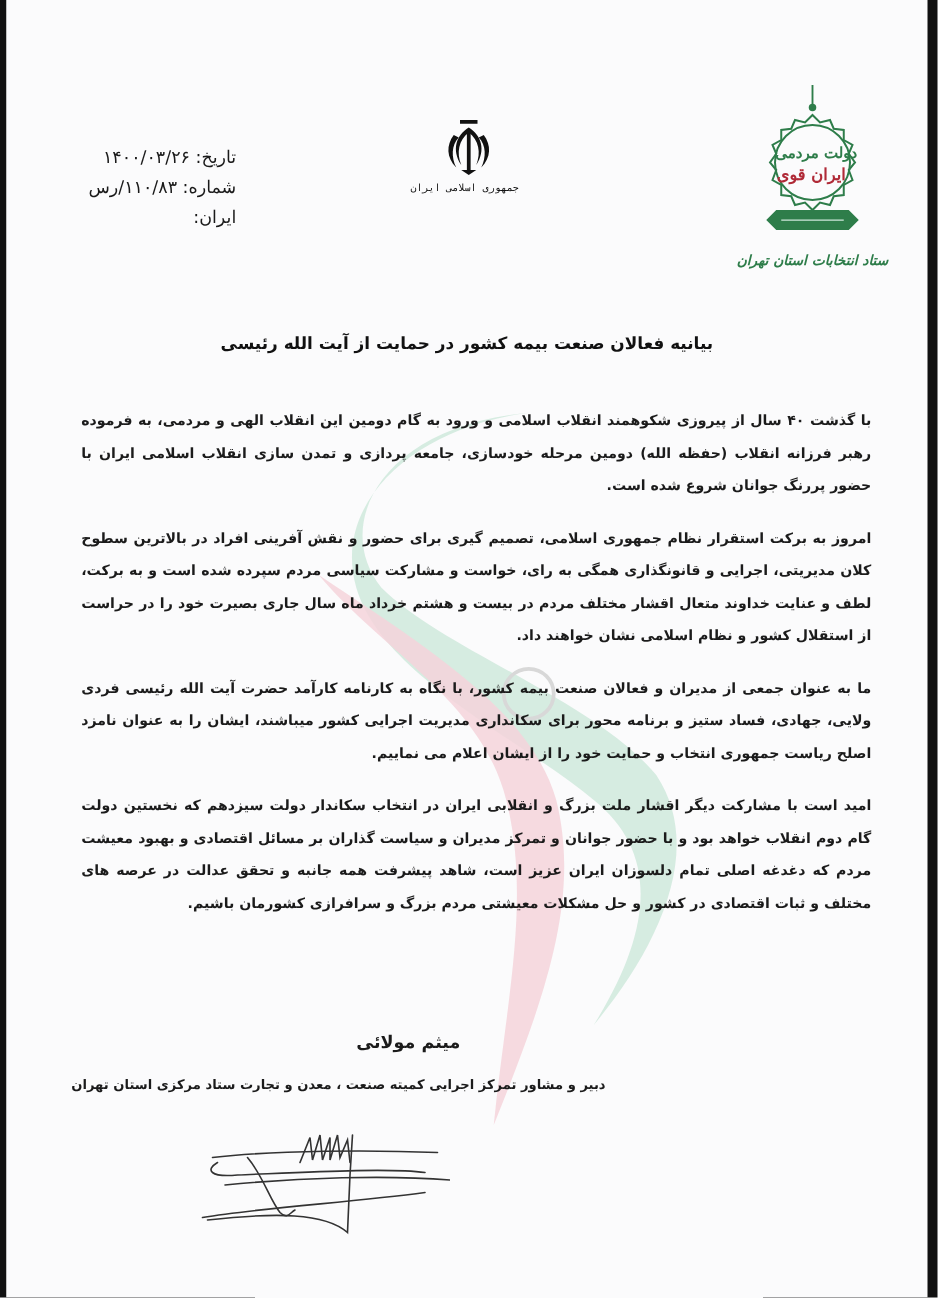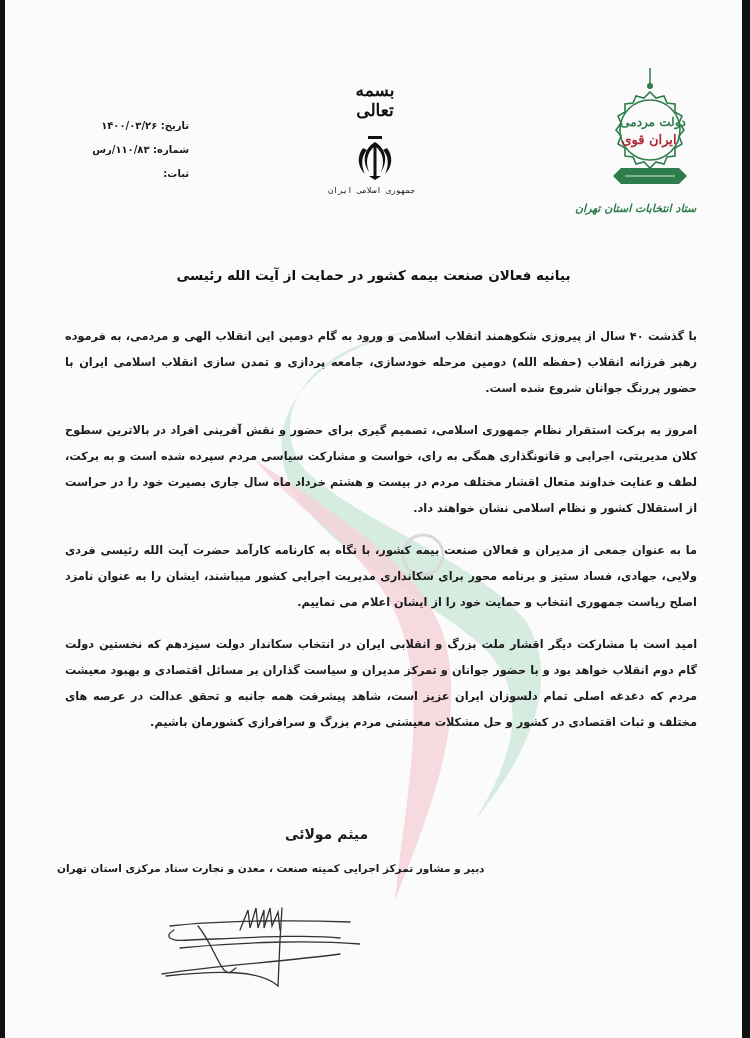--- a/index.html
+++ b/index.html
@@ -9,29 +9,29 @@
     font-family: "DejaVu Sans", sans-serif;
   }
   .page {
     position: absolute; left: 5px; top: 0; width: 737px; height: 1038px;
     background: #fbfbfc; overflow: hidden;
   }
   .watermark { position: absolute; left: 0; top: 0; width: 737px; height: 1038px; pointer-events: none; }
   .letter { position: absolute; left: 0; top: 0; width: 737px; height: 1038px; direction: rtl; }
 
   
-  .logo-right { position: absolute; left: 570px; top: 68px; width: 150px; height: 160px; text-align: left; }
+  .logo-right { position: absolute; left: 570px; top: 68px; width: 150px; height: 160px; text-align: center; }
   .logo-right svg { display: block; margin: 0 auto; }
   .logo-caption { font-size: 11px; font-weight: bold; color: #2e7d4a; margin-top: 2px; white-space: nowrap; font-style: italic; }
 
   .logo-center { position: absolute; left: 330px; top: 80px; width: 80px; height: 120px; text-align: center; }
   .bismillah { font-family: "DejaVu Serif", serif; font-size: 17px; font-weight: bold; color: #111; }
   .emblem-caption { font-size: 8px; color: #111; margin-top: 2px; white-space: nowrap; font-family: Liberation Mono, monospace; }
 
-  .meta { position: absolute; left: 80px; top: 114px; width: 104px; font-size: 10px; font-weight: bold; color: #1a1a1a; line-height: 24px; }
+  .meta { position: absolute; left: 80px; top: 114px; width: 104px; font-size: 14px; font-weight: normal; color: #1a1a1a; line-height: 24px; }
   .meta-row { white-space: nowrap; }
 
   .title { position: absolute; left: 0; width: 737px; top: 267px; text-align: center; font-size: 13.5px; font-weight: bold; color: #111; }
 
   .body { position: absolute; left: 60px; width: 632px; top: 308px; font-size: 11.3px; font-weight: bold; color: #1b1b1b; line-height: 26px; text-align: justify; }
   .para { margin: 16px 0 10px 0; }
 
   .signer-name { position: absolute; left: 232px; top: 826px; font-size: 14px; font-weight: bold; color: #1b1b1b; margin-left: 48px; }
   .signer-title { position: absolute; left: 52px; top: 862px; font-size: 10.5px; font-weight: bold; color: #1b1b1b; white-space: nowrap; direction: rtl; }
   .signature { position: absolute; left: 155px; top: 900px; }
@@ -59,21 +59,20 @@
         </g>
         <text x="58" y="58" font-size="12" font-weight="bold" fill="#2e7d4a" text-anchor="middle" font-family="DejaVu Serif, serif">دولت مردمی</text>
         <text x="54" y="76" font-size="13" font-weight="bold" fill="#b02a37" text-anchor="middle" font-family="DejaVu Serif, serif">ایران قوی</text>
         <path d="M18 108 L26 100 L84 100 L92 108 L84 116 L26 116 Z" fill="#2e7d4a"></path>
         <line x1="30" y1="108" x2="80" y2="108" stroke="#cfe9dc" stroke-width="1"></line>
       </svg>
       <div class="logo-caption">ستاد انتخابات استان تهران</div>
     </div>
 
     <div class="logo-center">
-      <div class="bismillah">بسمه تعالی</div>
       <svg width="40" height="46" viewBox="0 0 40 46" style="margin-top:14px">
         <g fill="#111">
           <rect x="13" y="2" width="14" height="3"></rect>
           <path d="M20 8 C10 14 6 26 14 38 C10 28 12 18 20 12 C28 18 30 28 26 38 C34 26 30 14 20 8 Z"></path>
           <path d="M8 14 C2 22 2 32 10 40 C6 32 6 22 12 16 Z"></path>
           <path d="M32 14 C38 22 38 32 30 40 C34 32 34 22 28 16 Z"></path>
           <rect x="18.5" y="10" width="3" height="32"></rect>
           <path d="M14 42 L26 42 L20 46 Z"></path>
         </g>
       </svg>
@@ -83,21 +82,21 @@
     <div class="meta">
       <div class="meta-row">
         <span>تاریخ:</span>
         <span>۱۴۰۰/۰۳/۲۶</span>
       </div>
       <div class="meta-row">
         <span>شماره:</span>
         <span>۱۱۰/۸۳/ر‌س</span>
       </div>
       <div class="meta-row">
-        <span>ثبات:</span>
+        <span>ایران:</span>
       </div>
     </div>
 
     <div class="title">بیانیه فعالان صنعت بیمه کشور در حمایت از آیت الله رئیسی</div>
 
     <div class="body">
       <p class="para">با گذشت ۴۰ سال از پیروزی شکوهمند انقلاب اسلامی و ورود به گام دومین این انقلاب الهی و مردمی، به فرموده رهبر فرزانه انقلاب (حفظه الله) دومین مرحله خودسازی، جامعه پردازی و تمدن سازی انقلاب اسلامی ایران با حضور پررنگ جوانان شروع شده است.</p>
       <p class="para">امروز به برکت استقرار نظام جمهوری اسلامی، تصمیم گیری برای حضور و نقش آفرینی افراد در بالاترین سطوح کلان مدیریتی، اجرایی و قانونگذاری همگی به رای، خواست و مشارکت سیاسی مردم سپرده شده است و به برکت، لطف و عنایت خداوند متعال اقشار مختلف مردم در بیست و هشتم خرداد ماه سال جاری بصیرت خود را در حراست از استقلال کشور و نظام اسلامی نشان خواهند داد.</p>
       <p class="para">ما به عنوان جمعی از مدیران و فعالان صنعت بیمه کشور، با نگاه به کارنامه کارآمد حضرت آیت الله رئیسی فردی ولایی، جهادی، فساد ستیز و برنامه محور برای سکانداری مدیریت اجرایی کشور میباشند، ایشان را به عنوان نامزد اصلح ریاست جمهوری انتخاب و حمایت خود را از ایشان اعلام می نماییم.</p>
       <p class="para">امید است با مشارکت دیگر اقشار ملت بزرگ و انقلابی ایران در انتخاب سکاندار دولت سیزدهم که نخستین دولت گام دوم انقلاب خواهد بود و با حضور جوانان و تمرکز مدیران و سیاست گذاران بر مسائل اقتصادی و بهبود معیشت مردم که دغدغه اصلی تمام دلسوزان ایران عزیز است، شاهد پیشرفت همه جانبه و تحقق عدالت در عرصه های مختلف و ثبات اقتصادی در کشور و حل مشکلات معیشتی مردم بزرگ و سرافرازی کشورمان باشیم.</p>

